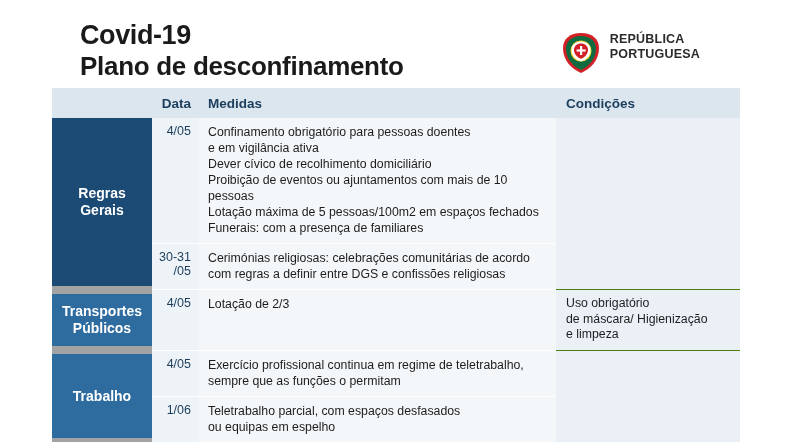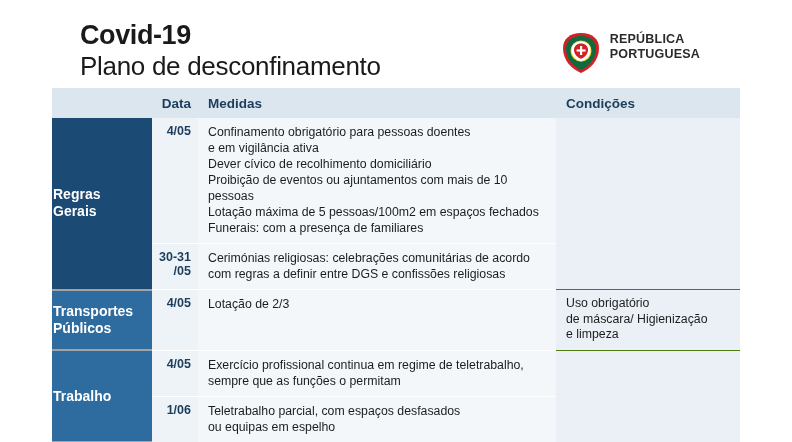--- a/index.html
+++ b/index.html
@@ -34,21 +34,21 @@
   }
   .title-line1 {
     font-size: 27px;
     font-weight: bold;
     color: #1a1a1a;
     letter-spacing: -0.4px;
     line-height: 30px;
   }
   .title-line2 {
     font-size: 26px;
-    font-weight: normal;
+    font-weight: bold;
     color: #1a1a1a;
     letter-spacing: -0.3px;
     line-height: 32px;
   }
   .brand {
     position: absolute;
     right: 92px;
     top: 32px;
     display: flex;
     align-items: flex-start;
@@ -94,30 +94,31 @@
   }
   .head-data  { text-align: right; padding-right: 7px !important; }
   .head-meas  { padding-left: 10px !important; }
   .head-cond  { padding-left: 10px !important; }
 
   td.cat {
     background: #1b4a75;
     color: #ffffff;
     font-size: 14px;
     font-weight: bold;
+    text-align: center;
     vertical-align: middle;
     line-height: 17px;
-    border-bottom: 2px solid #a3a3a3;
+    border-bottom: 8px solid #a3a3a3;
   }
   td.cat.alt {
     background: #2e6b9e;
   }
   td.date {
     font-size: 12.5px;
-    font-weight: bold;
+    font-weight: normal;
     color: #1b3d5c;
     text-align: right;
     padding: 6px 7px 6px 2px;
     vertical-align: top;
     line-height: 14px;
     background: #eef3f8;
     border-bottom: 1px solid #ffffff;
   }
   td.meas {
     font-size: 12.3px;

